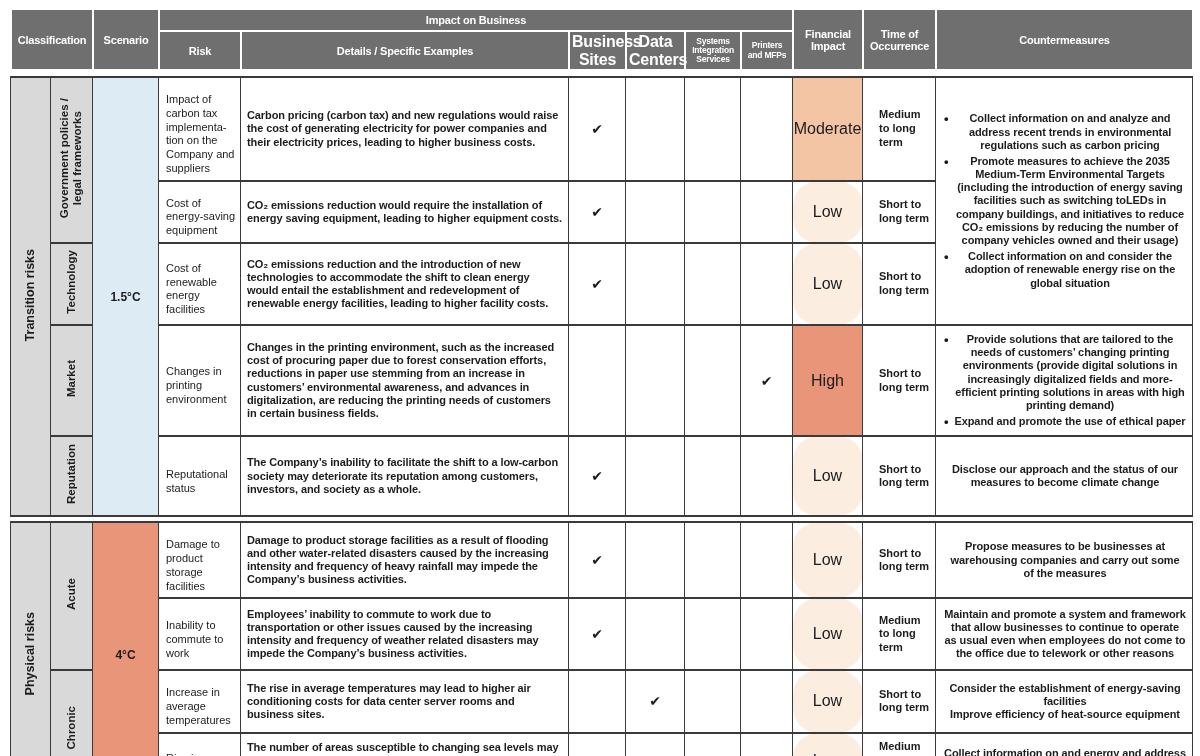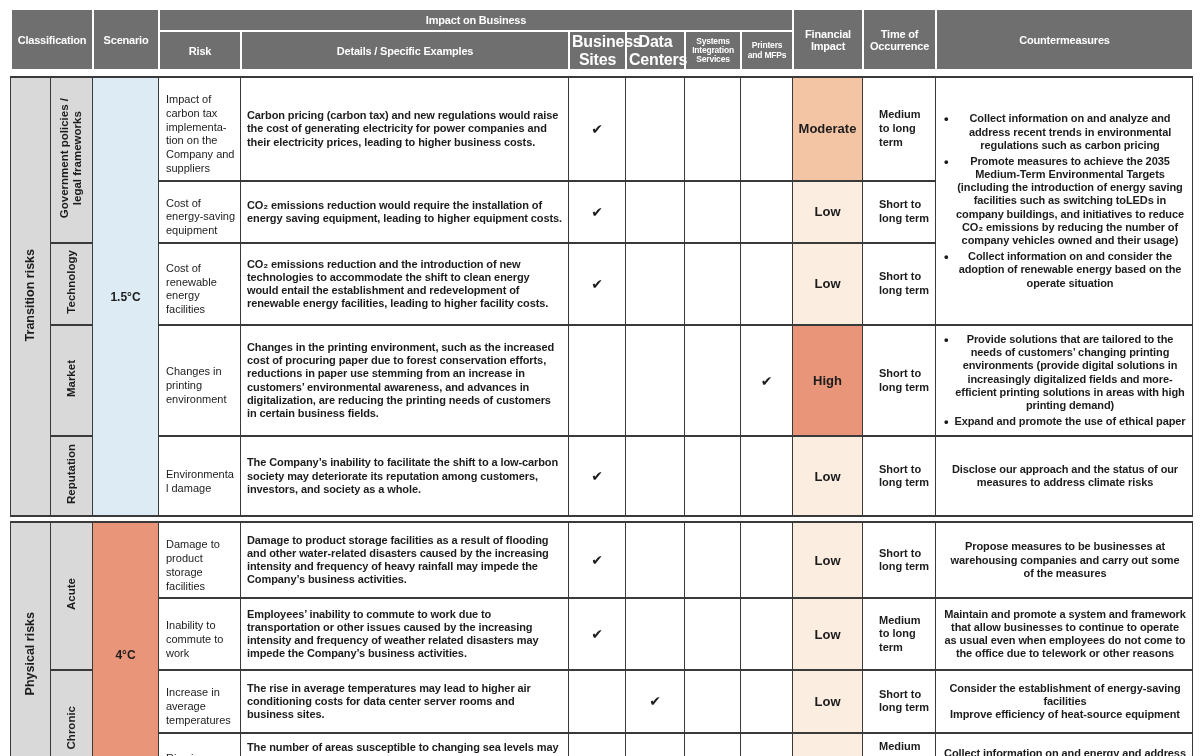--- a/index.html
+++ b/index.html
@@ -44,22 +44,22 @@
   }
   .vtext.main{font-size:12.5px;}
   .vtext.sub{font-size:11.5px;}
   .scenario{text-align:center;font-weight:700;font-size:12px;}
   .scenario.cool{background:var(--scenario-cool);}
   .scenario.warm{background:var(--scenario-warm);}
   td.risk{font-size:11px;font-weight:400;line-height:1.25;padding:15px 4px 4px 7px;
     overflow-wrap:break-word;}
   td.details{font-size:11px;font-weight:700;line-height:1.2;padding:4px 6px;letter-spacing:-0.1px;}
   td.check{text-align:center;font-size:14px;font-weight:700;}
-  td.impact{text-align:center;font-weight:700;font-size:13px;}
-  td.impact.low{background:var(--impact-low);}
+  td.impact{text-align:center;font-weight:400;font-size:16px;}
+  td.impact.low{background:var(--impact-low);border-radius:25px;}
   td.impact.moderate{background:var(--impact-moderate);}
   td.impact.high{background:var(--impact-high);}
   td.time{font-size:11px;font-weight:700;line-height:1.25;padding:2px 2px 2px 16px;}
   td.cm{font-size:11px;font-weight:700;line-height:1.2;padding:4px 6px 4px 8px;letter-spacing:-0.1px;text-align:center;}
   .cm-text{white-space:pre-line;}
   ul.bullets{list-style:none;}
   ul.bullets li{padding-left:10px;position:relative;margin:3px 0;}
   ul.bullets li::before{content:"\2022";position:absolute;left:0;top:-1px;font-size:13px;}
 
   
@@ -134,21 +134,21 @@
       <td class="check">✔</td>
       <td class="check"></td>
       <td class="check"></td>
       <td class="check"></td>
       <td class="impact moderate">Moderate</td>
       <td class="time">Medium to long term</td>
       <td class="cm" rowspan="3">
         <ul class="bullets">
           <li>Collect information on and analyze and address recent trends in environmental regulations such as carbon pricing</li>
           <li>Promote measures to achieve the 2035 Medium-Term Environmental Targets (including the introduction of energy saving facilities such as switching toLEDs in company buildings, and initiatives to reduce CO₂ emissions by reducing the number of company vehicles owned and their usage)</li>
-          <li>Collect information on and consider the adoption of renewable energy based on the operate situation</li>
+          <li>Collect information on and consider the adoption of renewable energy rise on the global situation</li>
         </ul>
       </td>
     </tr>
     <tr class="r2">
       <td class="risk">Cost of energy-saving equipment</td>
       <td class="details">CO₂ emissions reduction would require the installation of energy saving equipment, leading to higher equipment costs.</td>
       <td class="check">✔</td>
       <td class="check"></td>
       <td class="check"></td>
       <td class="check"></td>
@@ -178,30 +178,30 @@
       <td class="time">Short to long term</td>
       <td class="cm">
         <ul class="bullets">
           <li>Provide solutions that are tailored to the needs of customers’ changing printing environments (provide digital solutions in increasingly digitalized fields and more-efficient printing solutions in areas with high printing demand)</li>
           <li>Expand and promote the use of ethical paper</li>
         </ul>
       </td>
     </tr>
     <tr class="r5">
       <td class="vlabel"><span class="vtext sub">Reputation</span></td>
-      <td class="risk">Environmental damage</td>
+      <td class="risk">Reputational status</td>
       <td class="details">The Company’s inability to facilitate the shift to a low-carbon society may deteriorate its reputation among customers, investors, and society as a whole.</td>
       <td class="check">✔</td>
       <td class="check"></td>
       <td class="check"></td>
       <td class="check"></td>
       <td class="impact low">Low</td>
       <td class="time">Short to long term</td>
       <td class="cm">
-            <div class="cm-text">Disclose our approach and the status of our measures to address climate risks</div>
+            <div class="cm-text">Disclose our approach and the status of our measures to become climate change</div>
           </td>
     </tr>
   </tbody>
     </table>
 
   <table class="tbl body-tbl" style="margin-top:4px">
     <colgroup>
       <col style="width:40px">
         <col style="width:42px">
         <col style="width:66px">

